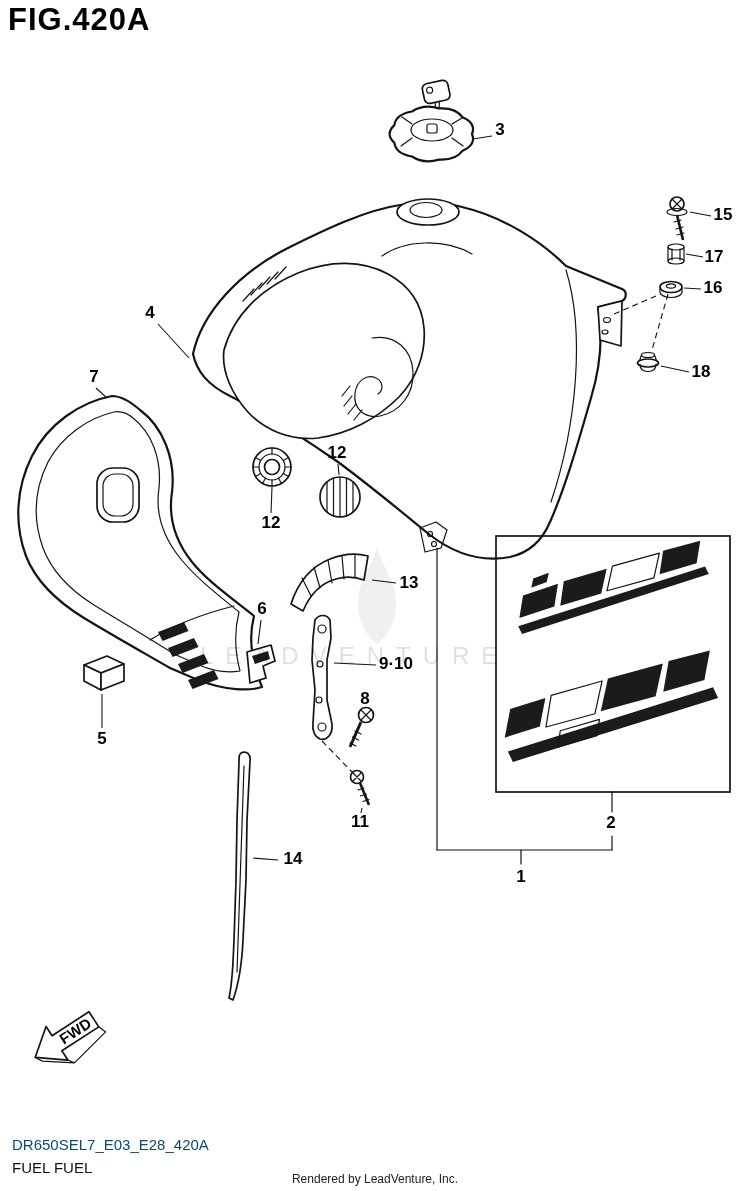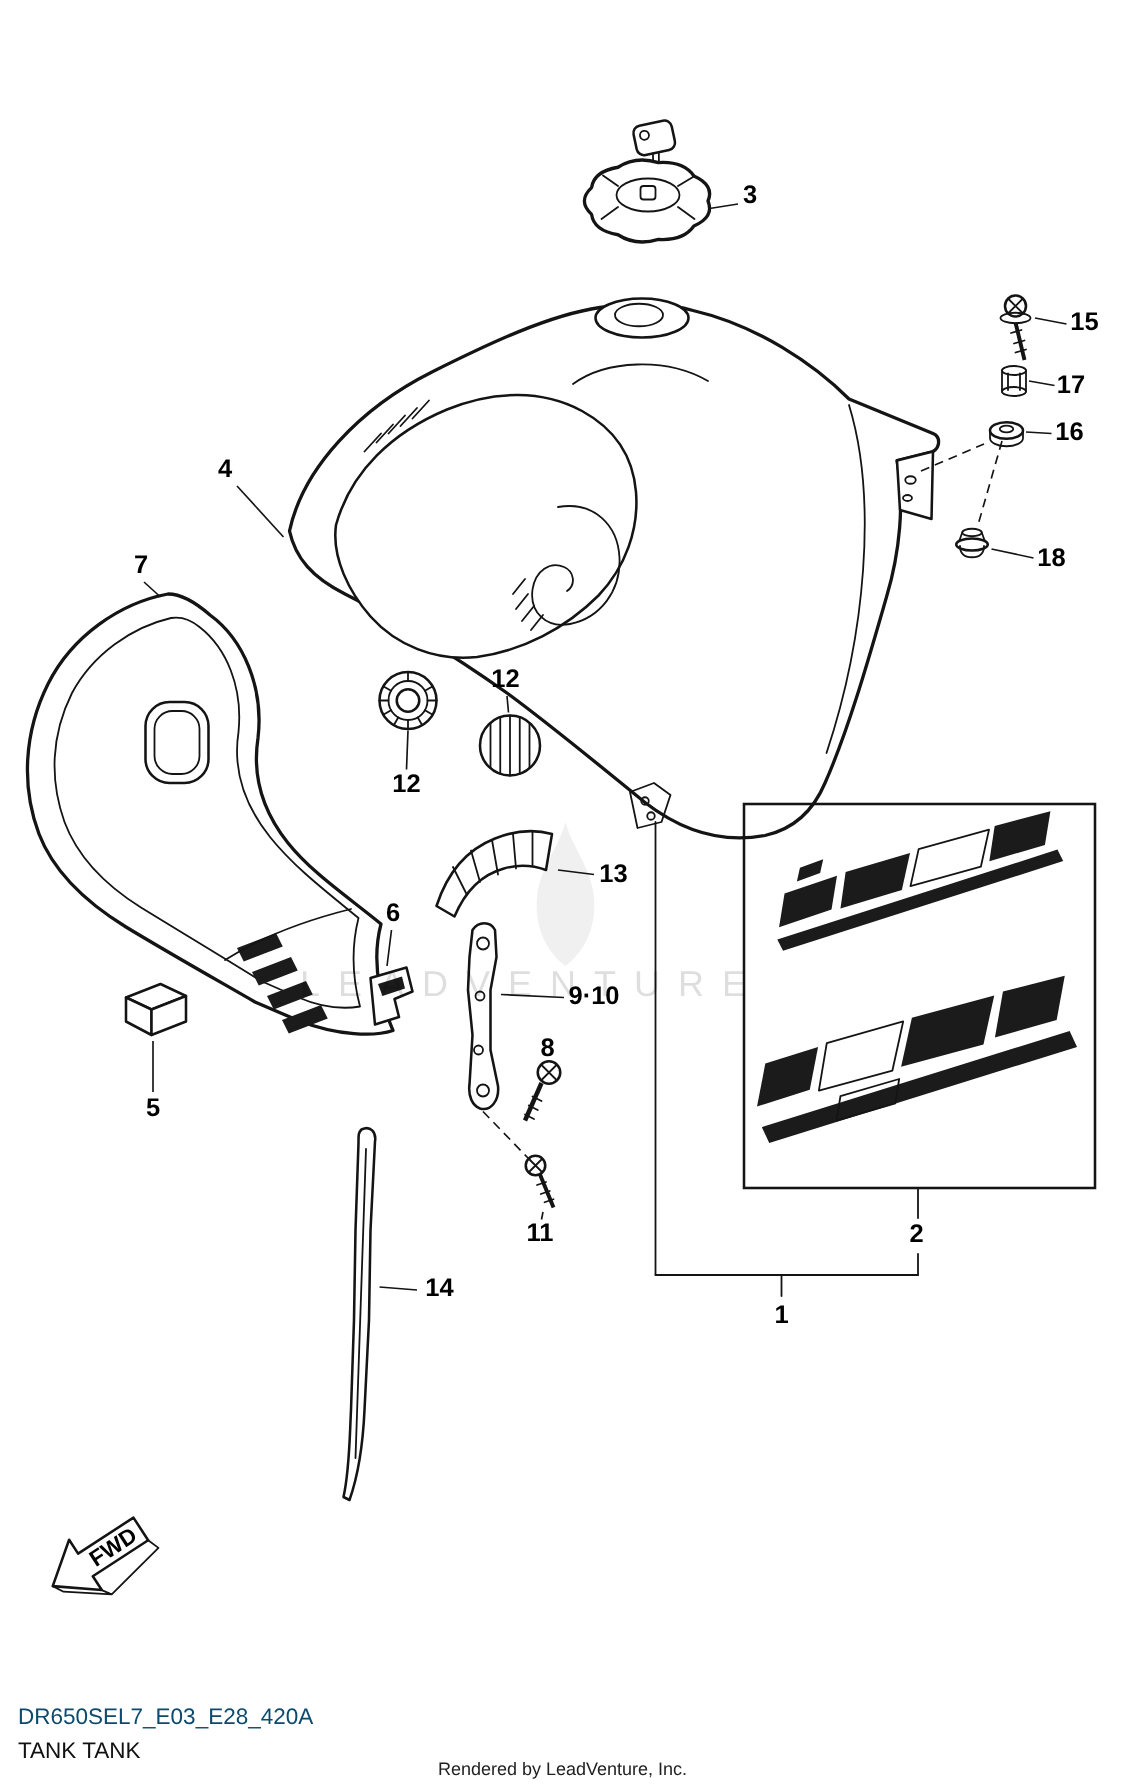--- a/index.html
+++ b/index.html
@@ -24,20 +24,21 @@
   .dashed { stroke:#141414; stroke-width:1.1; stroke-dasharray:6 4; fill:none; }
   .dark { fill:#1b1b1b; stroke:none; }
   .wm-text { font-size:24px; letter-spacing:12px; fill:rgba(0,0,0,0.13); }
   .fwd-text { font-size:15px; font-weight:bold; fill:#000; }
 </style>
 </head>
 <body>
 
 <div class="page">
 
+  <div class="fig-title">FIG.420A</div>
 
   <svg width="750" height="1191" viewBox="0 0 750 1191">
 
     <g>
       <path class="outline" d="M 193,354 C 202,312 240,272 288,248 C 326,229 366,210 400,205 C 420,202 446,202 462,207 C 505,217 543,243 566,266 L 622,289 C 627,291 627,298 622,301 L 598,307 C 603,335 600,368 591,398 C 580,436 566,486 550,522 C 542,541 528,553 510,557 C 478,563 452,552 430,535 C 398,509 368,484 338,462 C 298,434 258,410 230,396 C 208,385 197,372 193,354 Z"></path>
       <path class="mid" d="M 224,350 C 234,314 262,288 298,273 C 330,260 362,260 388,274 C 410,286 422,304 424,328 C 426,353 417,378 399,397 C 377,419 348,434 318,438 C 290,441 264,430 247,411 C 233,395 221,372 224,350 Z"></path>
 
       <ellipse class="mid" cx="428" cy="212" rx="31" ry="13"></ellipse>
       <ellipse class="thin" cx="426" cy="210" rx="16" ry="7.5"></ellipse>
 
@@ -242,16 +243,16 @@
 
     <g transform="rotate(-33 62 1040)">
       <path class="mid" d="M 30,1040 L 56,1020 L 56,1031 L 100,1031 L 100,1049 L 56,1049 L 56,1060 Z"></path>
       <path class="thin" d="M 30,1040 L 34,1047 L 60,1066 L 103,1057 L 100,1049 M 56,1060 L 60,1066"></path>
       <text class="fwd-text" x="78" y="1045" text-anchor="middle">FWD</text>
     </g>
 
   </svg>
 
   <div class="footer-code">DR650SEL7_E03_E28_420A</div>
-  <div class="footer-name">TANK TANK</div>
+  <div class="footer-name">FUEL FUEL</div>
   <div class="footer-rendered">Rendered by LeadVenture, Inc.</div>
 
 </div>
 
 </body></html>

